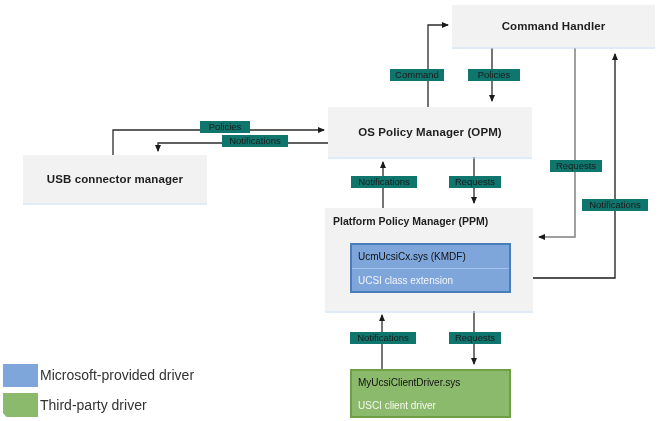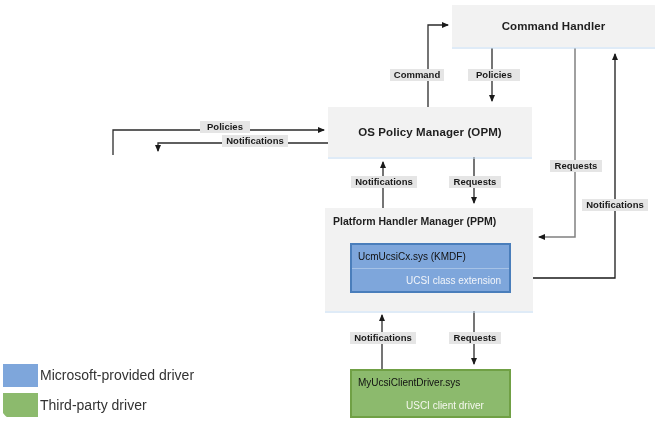--- a/index.html
+++ b/index.html
@@ -25,25 +25,25 @@
     padding:7px 0 0 8px;white-space:nowrap;
   }
   .driver-box{
     position:absolute;box-sizing:border-box;font-size:10px;
   }
   .driver-box.blue{background:#7ea6db;border:2px solid #4a7ebb;}
   .driver-box.green{background:#8cba6d;border:2px solid #70a045;}
   .driver-row{height:23px;display:flex;align-items:center;padding-left:6px;white-space:nowrap;}
   .driver-row.title{color:#111;}
   .driver-box.blue .driver-row.title{border-bottom:1px solid #a6c2e6;}
-  .driver-row.subtitle{color:#f2f5fa;margin-left:48px;}
+  .driver-row.subtitle{color:#f2f5fa;}
   .driver-box.green .driver-row.subtitle{color:#f6f8ef;}
   .edge-label{
-    position:absolute;font-size:9.5px;color:#1a1a1a;background:#e5e5e5;
-    text-align:center;line-height:12px;padding:0 1px;white-space:nowrap;font-weight:bold;
+    position:absolute;font-size:9.5px;color:#1a1a1a;background:#0f766e;
+    text-align:center;line-height:12px;padding:0 1px;white-space:nowrap;
   }
   .legend-swatch{position:absolute;}
   .legend-label{
     position:absolute;font-size:14px;color:#333333;
     text-align:left;line-height:13px;white-space:nowrap;
   }
 </style>
 </head>
 <body>
 
@@ -74,23 +74,24 @@
 
     <polyline points="382,369 382,315" fill="none" stroke="#2b2b2b" stroke-width="1.3" marker-end="url(#arrow)"></polyline>
 
     <polyline points="474,311 474,364" fill="none" stroke="#2b2b2b" stroke-width="1.3" marker-end="url(#arrow)"></polyline>
   </svg>
 
   <div class="node" style="left:452px;top:5px;width:203px;height:42px;">Command Handler</div>
 
   <div class="node" style="left:328px;top:107px;width:204px;height:50px;">OS Policy Manager (OPM)</div>
 
+  <div class="node" style="left:23px;top:155px;width:184px;height:48px;">USB connector manager</div>
 
   <div class="container-node" style="left:325px;top:208px;width:208px;height:103px;">
-    <div class="container-title">Platform Handler Manager (PPM)</div>
+    <div class="container-title">Platform Policy Manager (PPM)</div>
   </div>
 
   <div class="driver-box blue" style="left:350px;top:243px;width:161px;height:50px;">
     <div class="driver-row title">UcmUcsiCx.sys (KMDF)</div>
     <div class="driver-row subtitle">UCSI class extension</div>
   </div>
 
   <div class="driver-box green" style="left:350px;top:369px;width:161px;height:49px;">
     <div class="driver-row title">MyUcsiClientDriver.sys</div>
     <div class="driver-row subtitle">USCI client driver</div>

